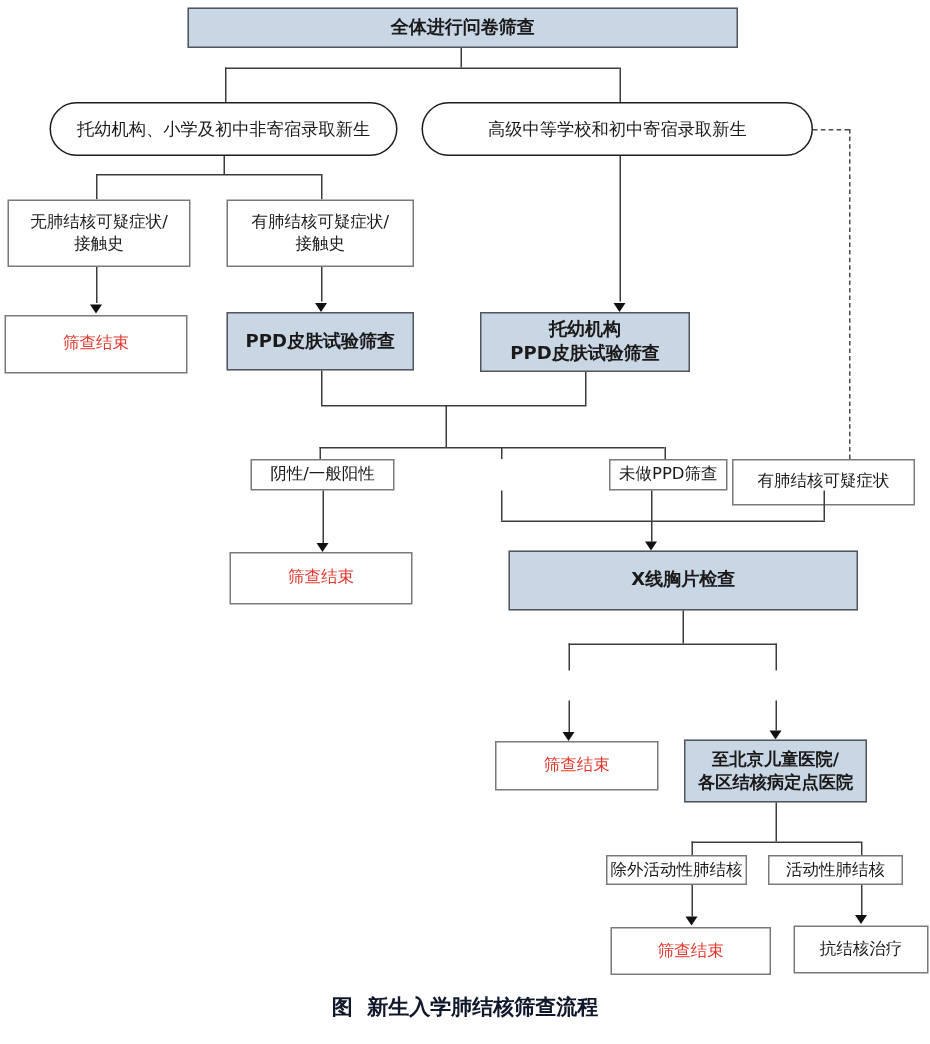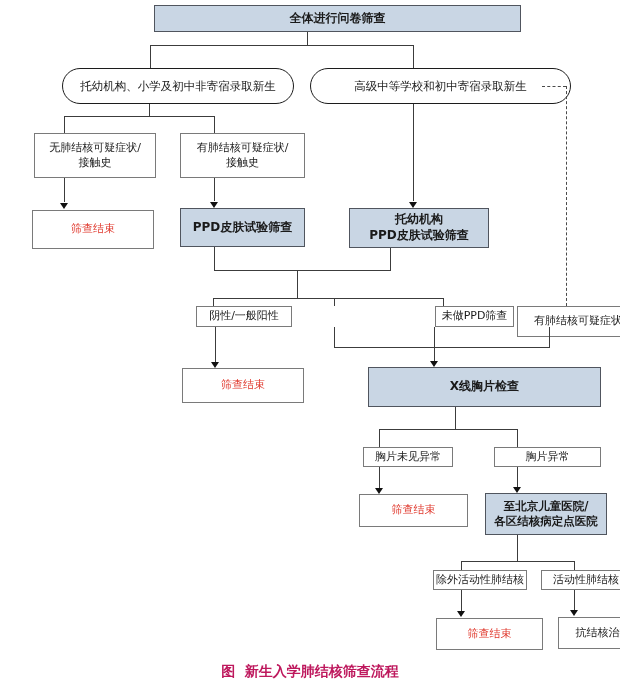--- a/index.html
+++ b/index.html
@@ -5,21 +5,21 @@
   html,body { margin:0; padding:0; background:#ffffff; }
   #canvas {
     position:relative; width:620px; height:696px; background:#ffffff;
     font-family:"DejaVu Sans", sans-serif; color:#1a1a1a; overflow:hidden;
   }
   .node {
     position:absolute; box-sizing:border-box;
     border:1px solid #7a7a7a; background:#ffffff;
     display:flex; align-items:center; justify-content:center;
     text-align:center; font-size:11px; line-height:1.3;
-    white-space:pre-line; padding:1px 2px;margin-left:29px;
+    white-space:pre-line; padding:1px 2px;
   }
   .blue {
     background:var(--blue, #c9d6e4); border:1px solid #50555e;
     font-weight:bold; font-size:12px;
   }
   .stadium {
     border-radius:18px; border:1.5px solid #1c1c1c; font-size:11.5px;
     background:#ffffff;
   }
   .red { color:var(--red, #e0392e); }
@@ -27,21 +27,21 @@
   .hl { position:absolute; height:1px; background:var(--line, #3c3c3c); }
   .vdash { position:absolute; width:0; border-left:1px dashed #4a4a4a; }
   .hdash { position:absolute; height:0; border-top:1px dashed #4a4a4a; }
   .arr {
     position:absolute; width:0; height:0;
     border-left:4px solid transparent; border-right:4px solid transparent;
     border-top:6px solid #111111;
   }
   .caption {
     position:absolute; left:0; top:663px; width:620px; text-align:center;
-    font-weight:bold; font-size:14px; color:#be185d; white-space:pre;
+    font-weight:bold; font-size:14px; color:#0f172a; white-space:pre;
   }
 </style>
 </head>
 <body>
 
 <div id="canvas">
 
   <div class="node blue" style="left:125px;top:5px;width:367px;height:27px">全体进行问卷筛查</div>
 
   <div class="vl" style="left:307px;top:32px;height:13px"></div>
@@ -101,22 +101,20 @@
   <div class="vl" style="left:434px;top:347px;height:14px"></div>
   <div class="arr" style="left:430px;top:361px"></div>
 
   <div class="node blue" style="left:339px;top:367px;width:233px;height:40px">X线胸片检查</div>
 
   <div class="vl" style="left:455px;top:407px;height:22px"></div>
   <div class="hl" style="left:379px;top:429px;width:139px"></div>
   <div class="vl" style="left:379px;top:429px;height:18px"></div>
   <div class="vl" style="left:517px;top:429px;height:18px"></div>
 
-  <div class="node" style="left:334px;top:447px;width:90px;height:20px">胸片未见异常</div>
-  <div class="node" style="left:465px;top:447px;width:107px;height:20px">胸片异常</div>
 
   <div class="vl" style="left:379px;top:467px;height:21px"></div>
   <div class="arr" style="left:375px;top:488px"></div>
   <div class="vl" style="left:517px;top:467px;height:20px"></div>
   <div class="arr" style="left:513px;top:487px"></div>
 
   <div class="node red" style="left:330px;top:494px;width:109px;height:33px">筛查结束</div>
   <div class="node blue" style="left:456px;top:493px;width:122px;height:42px;font-size:11.5px">至北京儿童医院/
 各区结核病定点医院</div>
 

